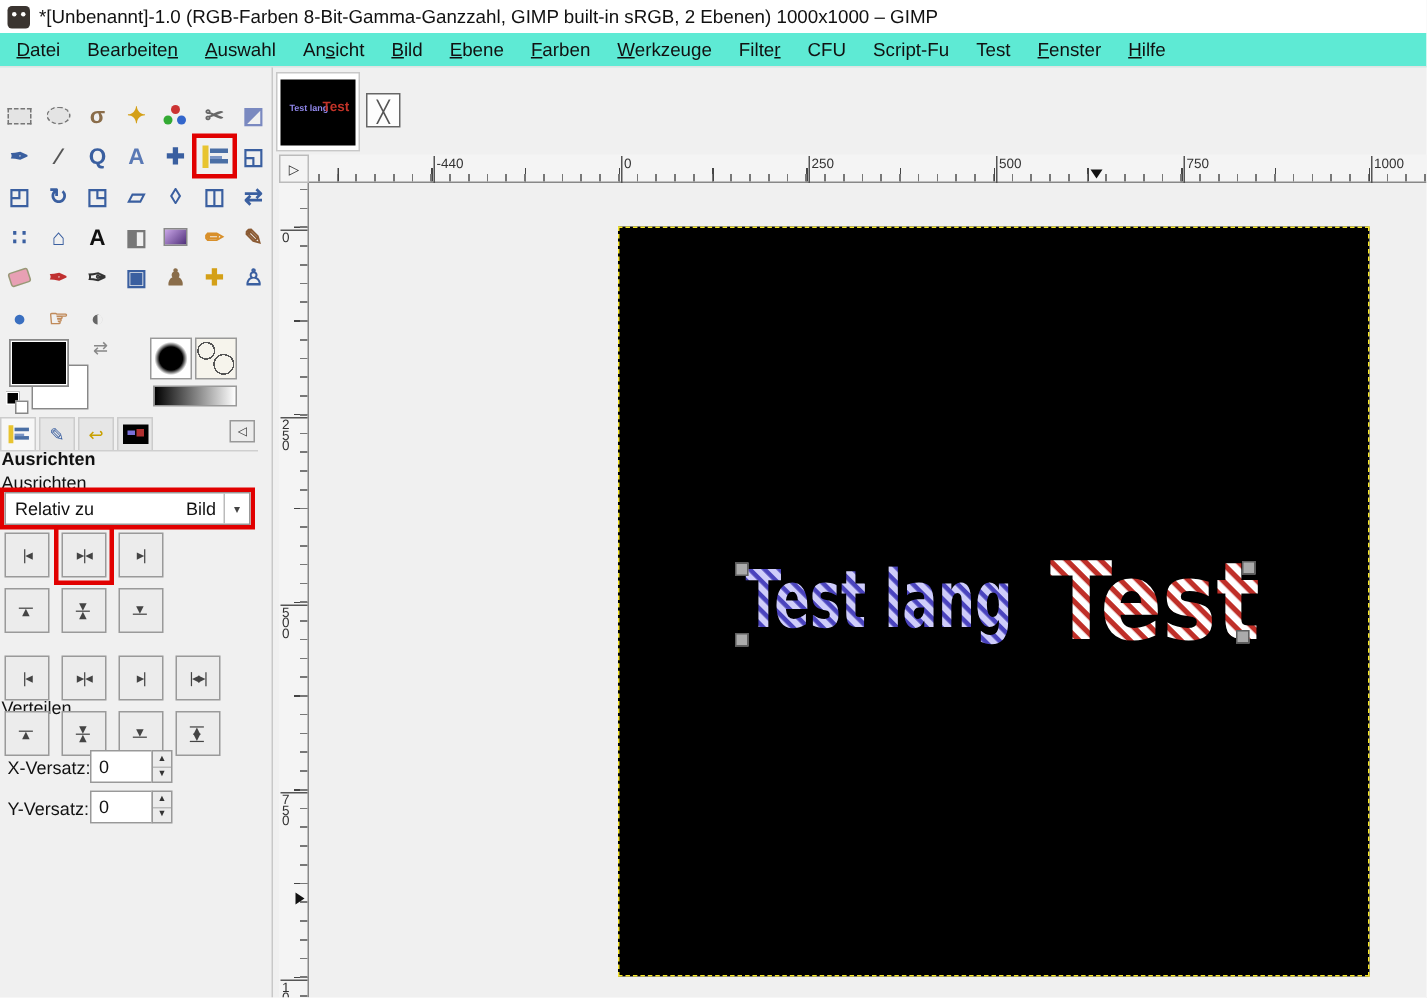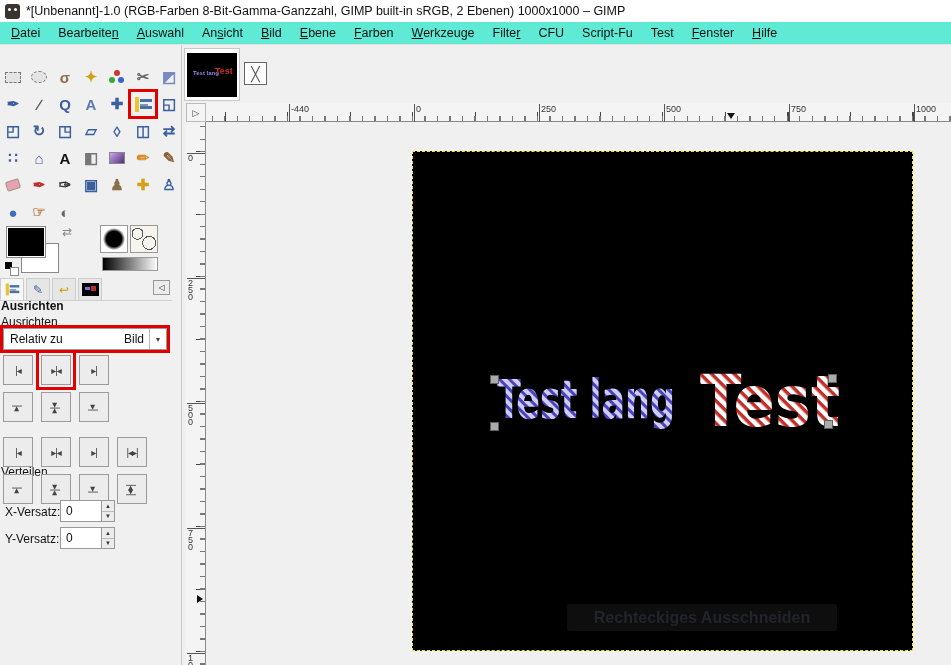--- a/index.html
+++ b/index.html
@@ -429,15 +429,14 @@
           <rect width="4.5" height="8" fill="#ffffff"></rect>
         </pattern>
       </defs>
       <text x="84" y="266" font-family="DejaVu Sans, sans-serif" font-size="53" font-weight="bold" fill="url(#p-purple)" textLength="178" lengthAdjust="spacingAndGlyphs">Test lang</text>
       <text x="287" y="274" font-family="DejaVu Sans, sans-serif" font-size="72" font-weight="bold" fill="url(#p-red)" textLength="140" lengthAdjust="spacingAndGlyphs">Test</text>
     </svg>
     <div class="handle" style="left:77px; top:223px;"></div>
     <div class="handle" style="left:77px; top:270px;"></div>
     <div class="handle" style="left:415px; top:222px;"></div>
     <div class="handle" style="left:411px; top:268px;"></div>
-    <div class="canvas-hint">Rechteckiges Ausschneiden</div>
   </div>
 </div>
 
 </body></html>

